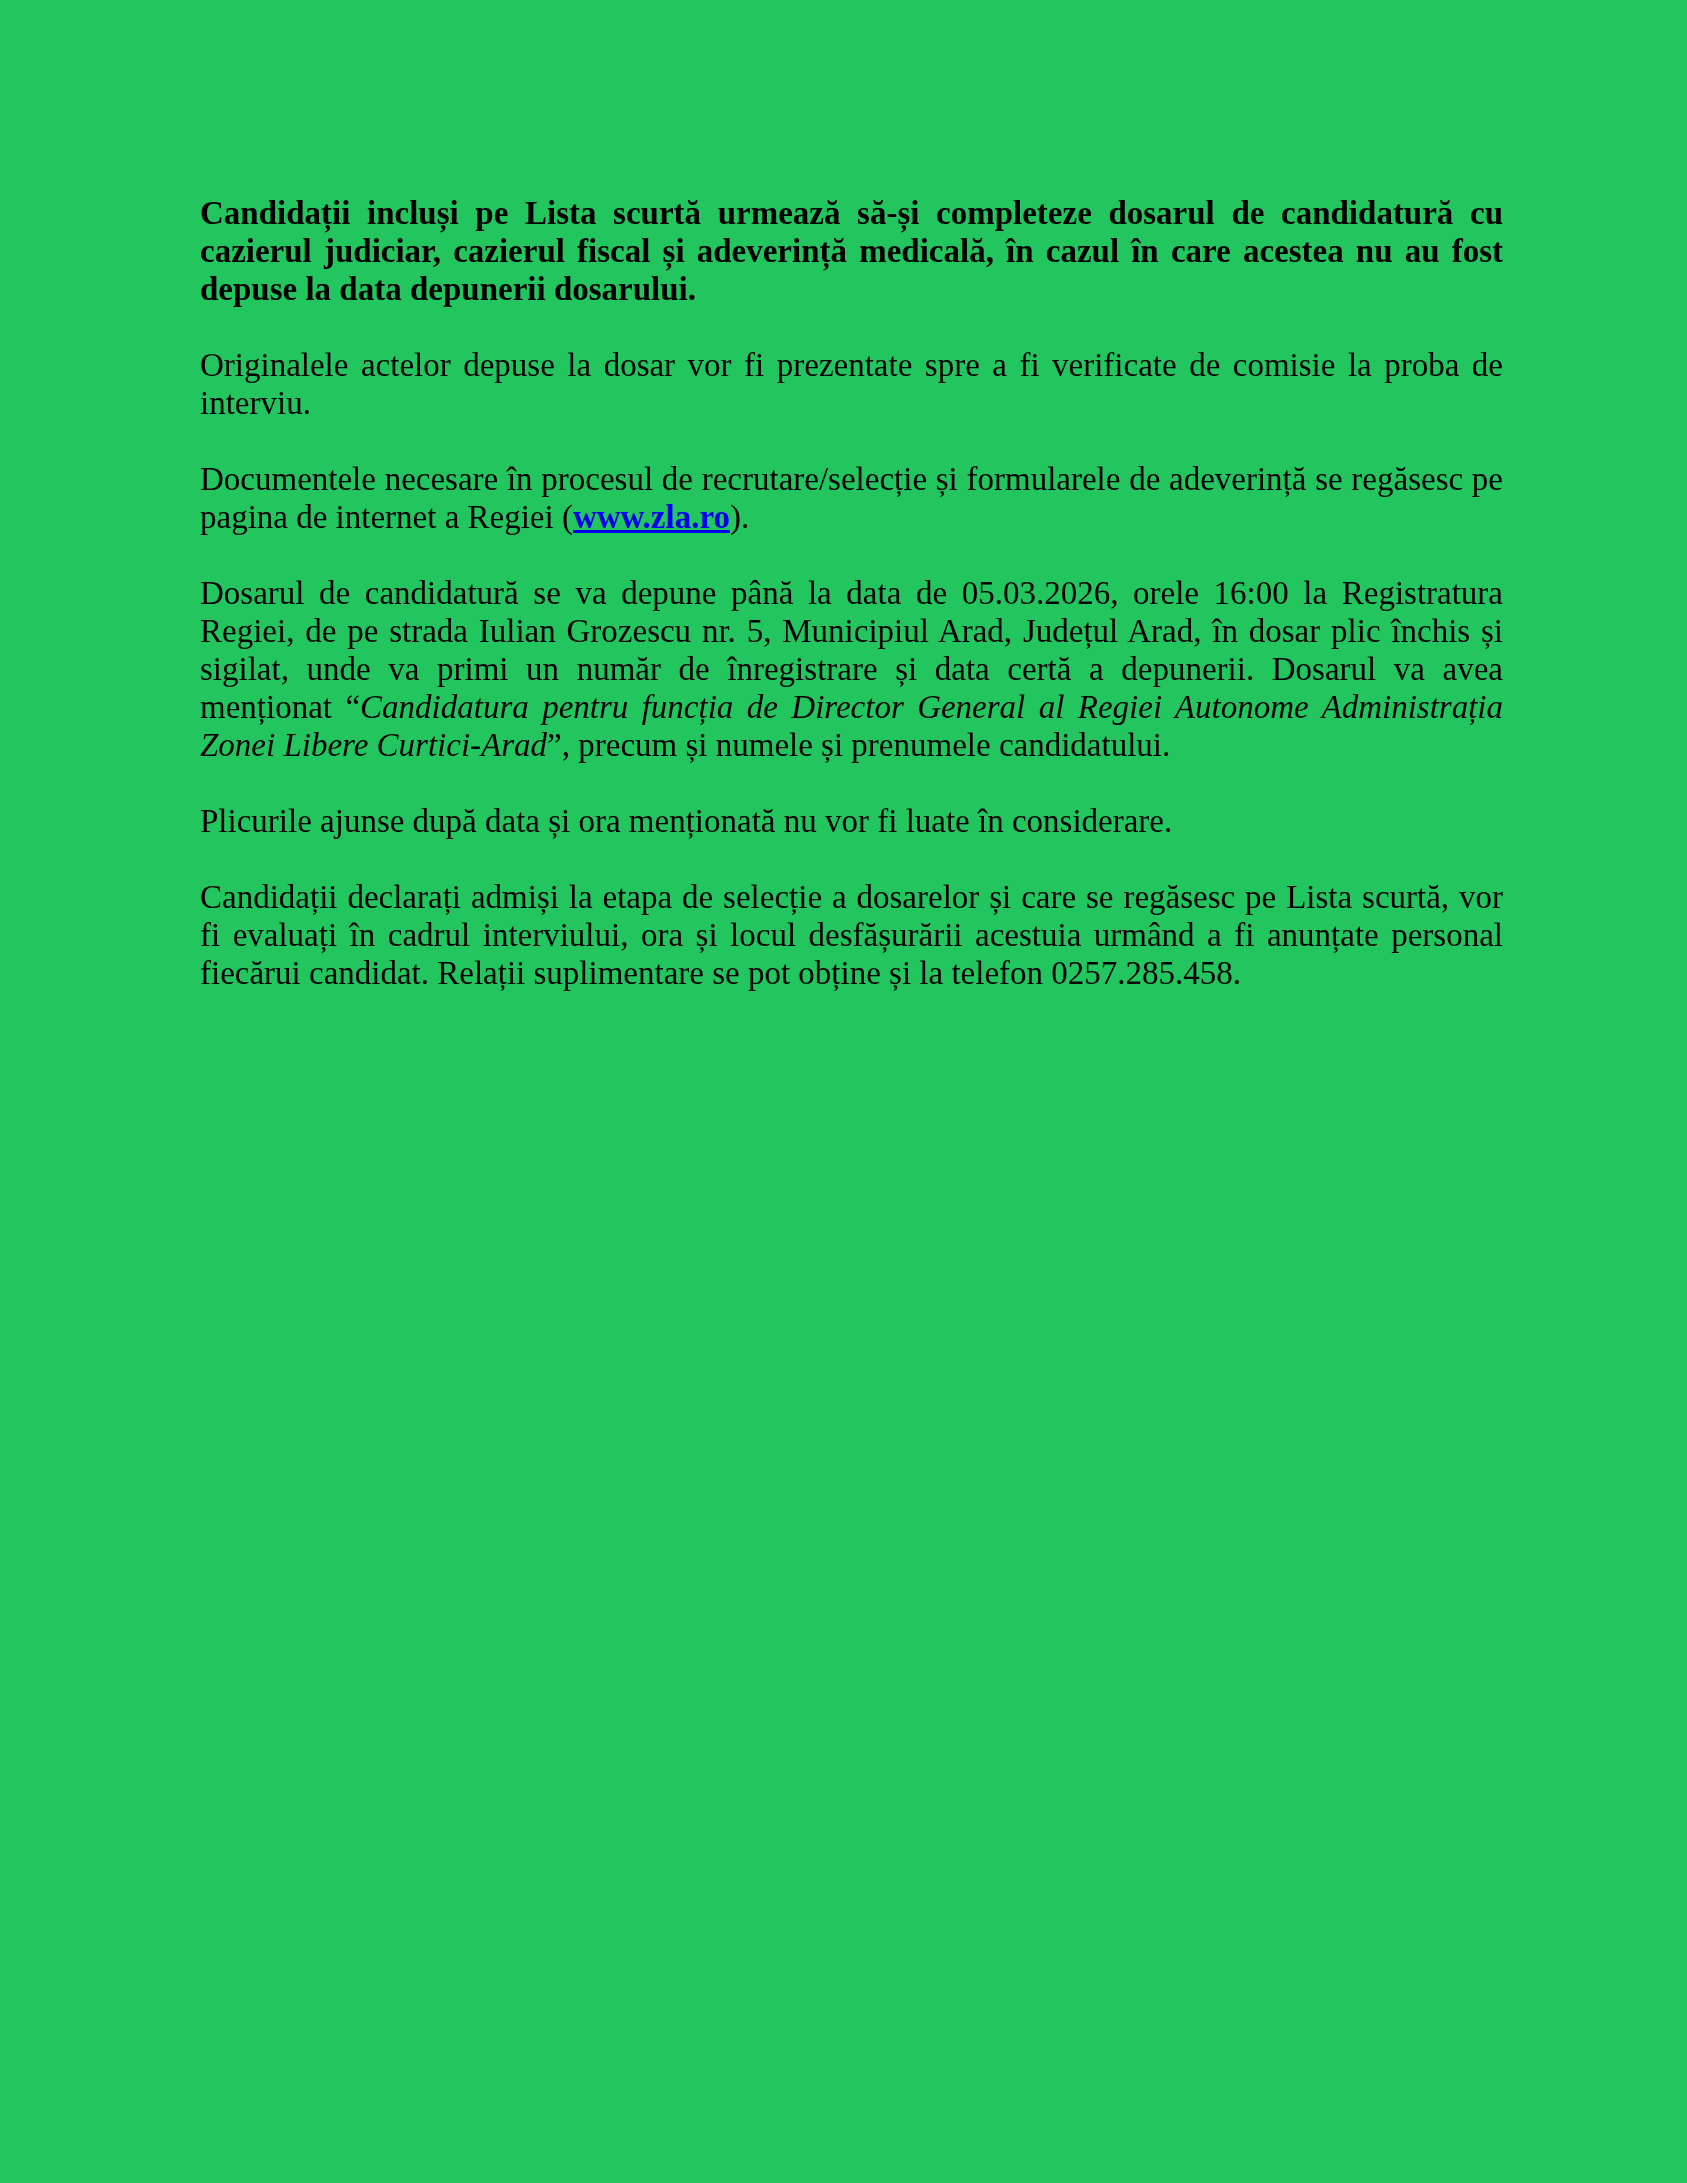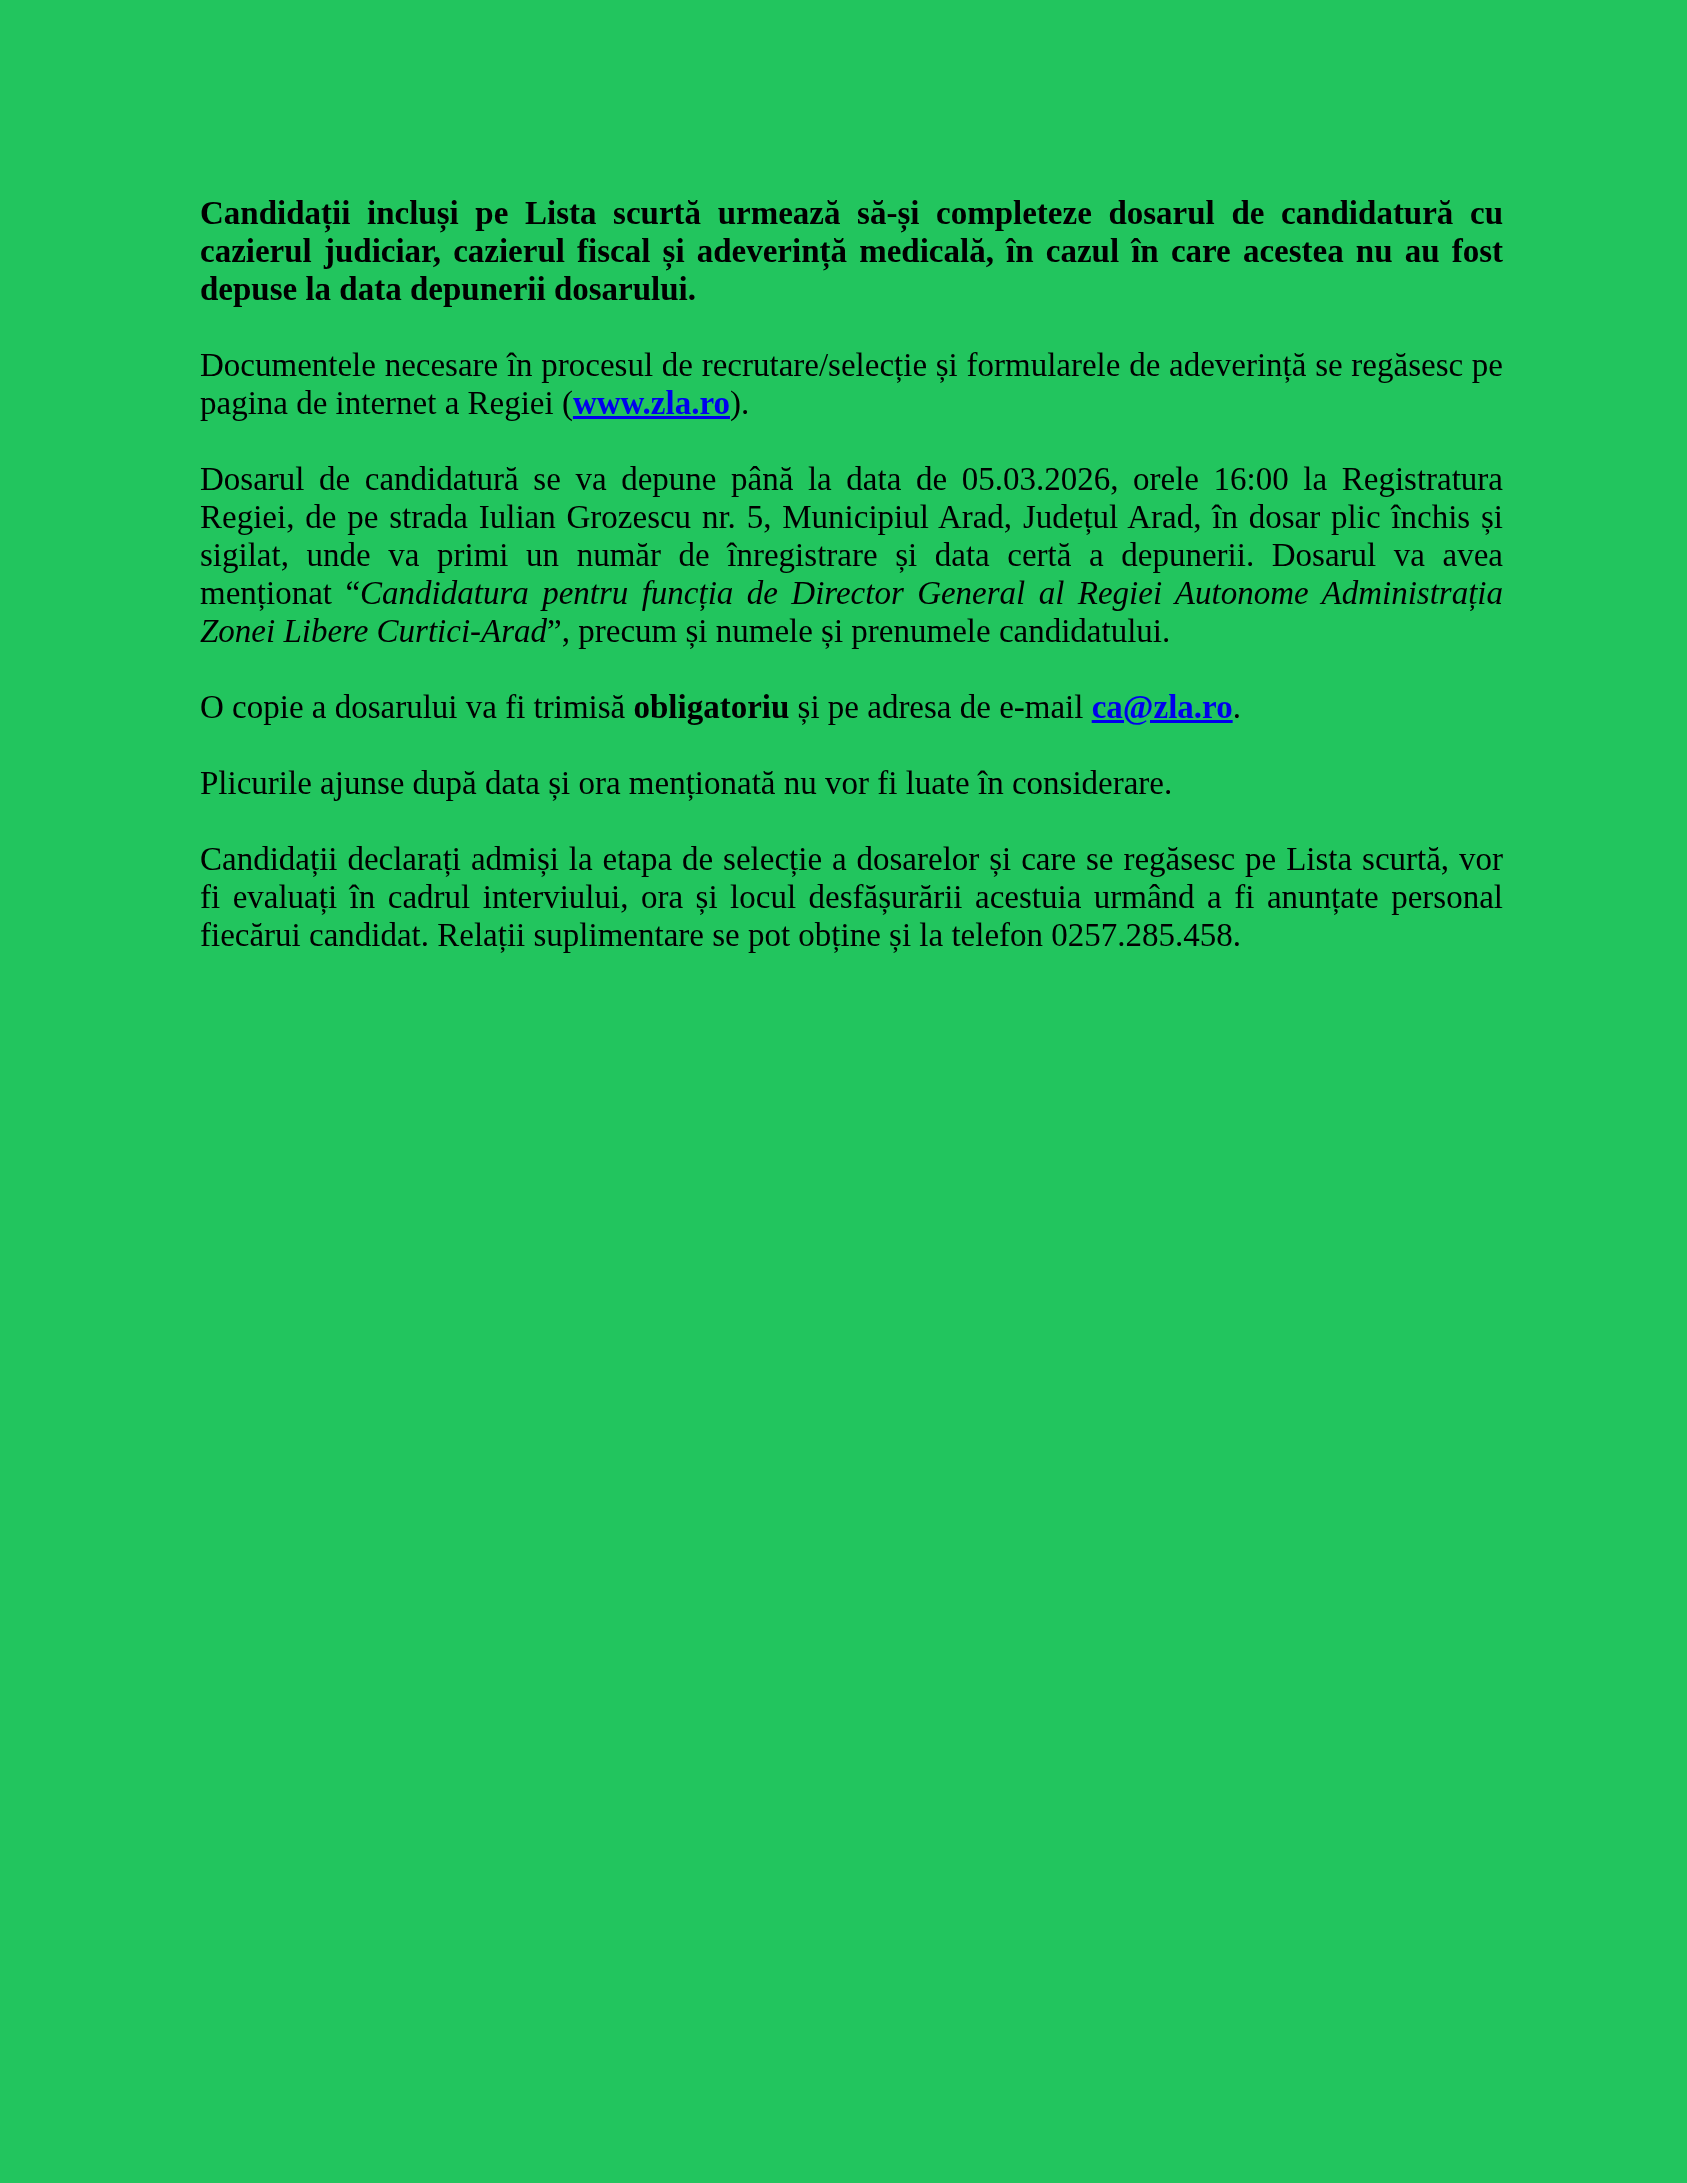--- a/index.html
+++ b/index.html
@@ -52,26 +52,26 @@
   }
 </style>
 </head>
 <body>
 
 <div class="doc-page">
   <main class="doc-content">
 
     <p class="lead-bold"><span>Candidații incluși pe Lista scurtă urmează să-și completeze dosarul de candidatură cu cazierul judiciar, cazierul fiscal și adeverință medicală, în cazul în care acestea nu au fost depuse la data depunerii dosarului.</span></p>
 
+    <p><span>Originalele actelor depuse la dosar vor fi prezentate spre a fi verificate de comisie la proba de interviu.</span></p>
 
     <p><span>Documentele necesare în procesul de recrutare/selecție și formularele de adeverință se regăsesc pe pagina de internet a Regiei (</span><a href="#" class="doc-link">www.zla.ro</a><span>).</span></p>
 
     <p><span>Dosarul de candidatură se va depune până la data de 05.03.2026, orele 16:00 la Registratura Regiei, de pe strada Iulian Grozescu nr. 5, Municipiul Arad, Județul Arad, în dosar plic închis și sigilat, unde va primi un număr de înregistrare și data certă a depunerii. Dosarul va avea menționat “</span><span class="run-italic">Candidatura pentru funcția de Director General al Regiei Autonome Administrația Zonei Libere Curtici-Arad</span><span>”, precum și numele și prenumele candidatului.</span></p>
 
-    <p><span>O copie a dosarului va fi trimisă </span><span class="run-bold">obligatoriu</span><span> și pe adresa de e-mail </span><a href="#" class="doc-link">ca@zla.ro</a><span>.</span></p>
 
     <p><span>Plicurile ajunse după data și ora menționată nu vor fi luate în considerare.</span></p>
 
     <p><span>Candidații declarați admiși la etapa de selecție a dosarelor și care se regăsesc pe Lista scurtă, vor fi evaluați în cadrul interviului, ora și locul desfășurării acestuia urmând a fi anunțate personal fiecărui candidat. Relații suplimentare se pot obține și la telefon 0257.285.458.</span></p>
 
   </main>
 </div>
 
 
 </body></html>

